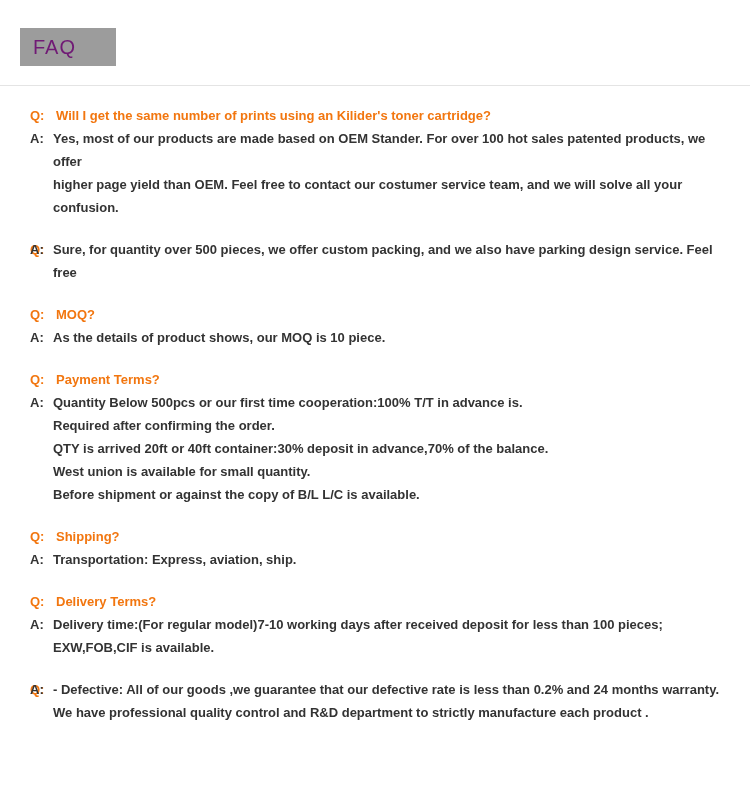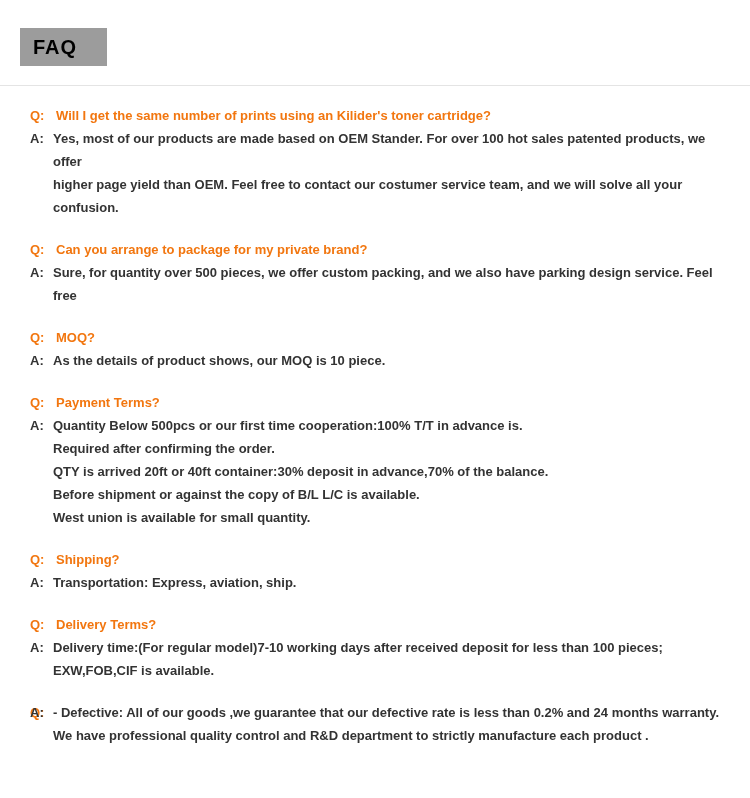--- a/index.html
+++ b/index.html
@@ -9,29 +9,29 @@
   }
   body {
     width: 750px;
     min-height: 798px;
     font-family: "Liberation Sans", sans-serif;
     color: #333333;
   }
   .faq-badge {
     display: block;
     box-sizing: border-box;
-    width: 87px;
+    width: 96px;
     height: 38px;
     line-height: 38px;
     margin: 28px 0 0 20px;
     padding-left: 13px;
     background: #9c9c9c;
-    color: #000000;
+    color: #701a75;
     font-size: 20px;
-    font-weight: bold;
+    font-weight: normal;
     letter-spacing: 1px;
   }
   .divider {
     height: 1px;
     background: #e4e4e4;
     margin-top: 19px;
   }
   .content {
     padding: 18px 28px 40px 30px;
     font-size: 13px;
@@ -81,21 +81,20 @@
     <div class="answer">
       <span class="prefix">A:</span>
       <span class="a-line">Yes, most of our products are made based on OEM Stander. For over 100 hot sales patented products, we offer</span>
       <span class="a-line">higher page yield than OEM. Feel free to contact our costumer service team, and we will solve all your confusion.</span>
     </div>
   </section>
 
   <section class="faq-item">
     <div class="question">
       <span class="prefix">Q:</span>
-      <span class="q-text">Can you arrange to package for my private brand?</span>
     </div>
     <div class="answer">
       <span class="prefix">A:</span>
       <span class="a-line">Sure, for quantity over 500 pieces, we offer custom packing, and we also have parking design service. Feel free</span>
     </div>
   </section>
 
   <section class="faq-item">
     <div class="question">
       <span class="prefix">Q:</span>
@@ -110,22 +109,22 @@
   <section class="faq-item">
     <div class="question">
       <span class="prefix">Q:</span>
       <span class="q-text">Payment Terms?</span>
     </div>
     <div class="answer">
       <span class="prefix">A:</span>
       <span class="a-line">Quantity Below 500pcs or our first time cooperation:100% T/T in advance is.</span>
       <span class="a-line">Required after confirming the order.</span>
       <span class="a-line">QTY is arrived 20ft or 40ft container:30% deposit in advance,70% of the balance.</span>
+      <span class="a-line">West union is available for small quantity.</span>
       <span class="a-line">Before shipment or against the copy of B/L L/C is available.</span>
-      <span class="a-line">West union is available for small quantity.</span>
     </div>
   </section>
 
   <section class="faq-item">
     <div class="question">
       <span class="prefix">Q:</span>
       <span class="q-text">Shipping?</span>
     </div>
     <div class="answer">
       <span class="prefix">A:</span>

